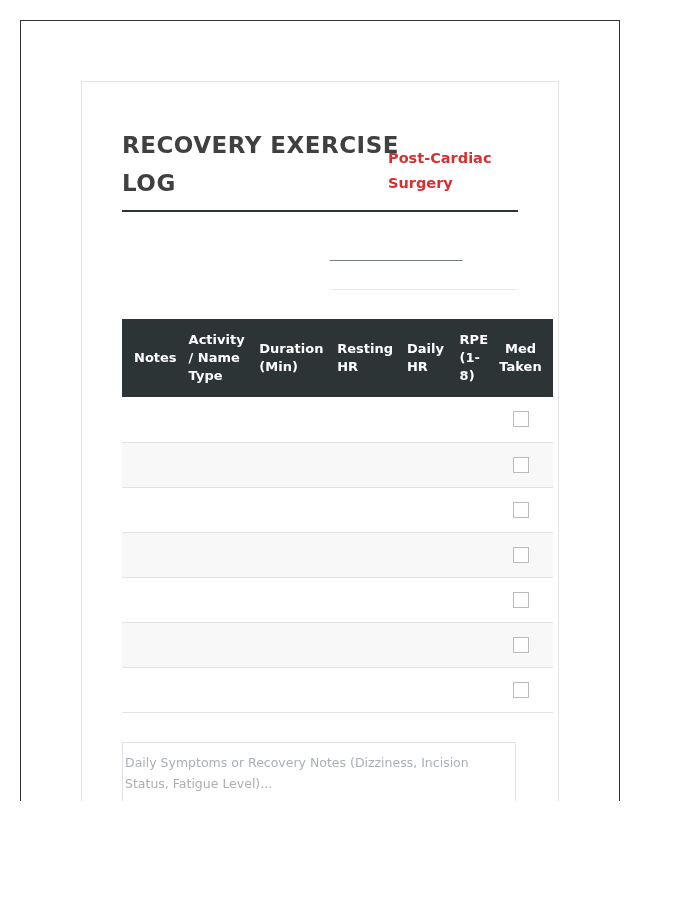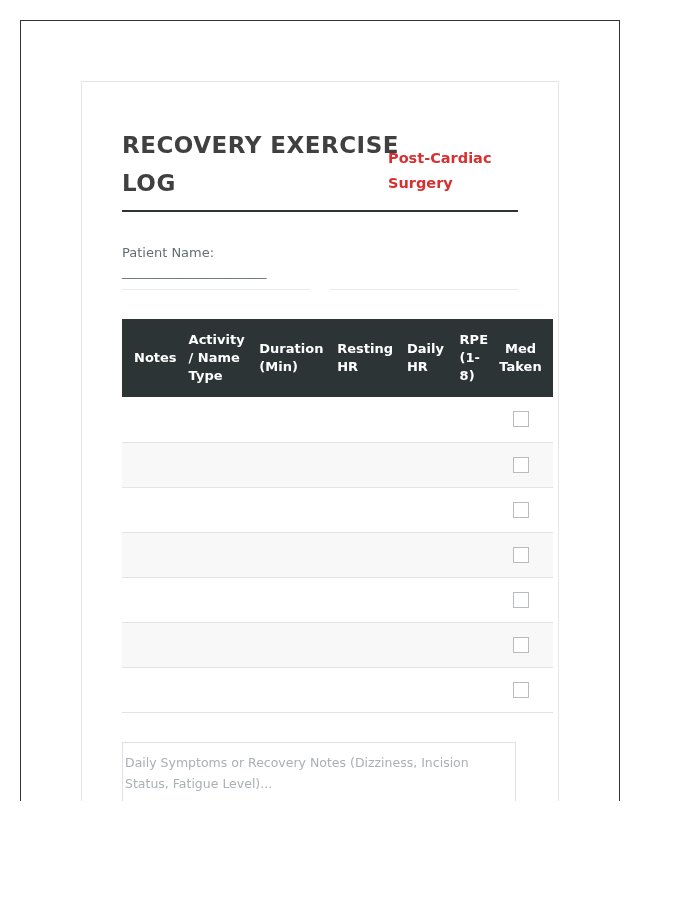--- a/index.html
+++ b/index.html
@@ -41,25 +41,22 @@
 <div class="viewport">
   <div class="page">
     <div class="card">
 
       <div class="header">
         <div class="title">RECOVERY EXERCISE LOG</div>
         <div class="subtitle">Post-Cardiac Surgery</div>
       </div>
 
       <div class="fields">
-        <div class="field f1">
-          <span class="lbl">Patient Name:</span>
-          <span class="line">________________________</span>
-        </div>
         <div class="field f2">
+          <span class="line">______________________</span>
         </div>
       </div>
 
       <table>
         <colgroup>
           <col style="width:53px">
             <col style="width:71px">
             <col style="width:78px">
           <col style="width:70px">
             <col style="width:53px">

